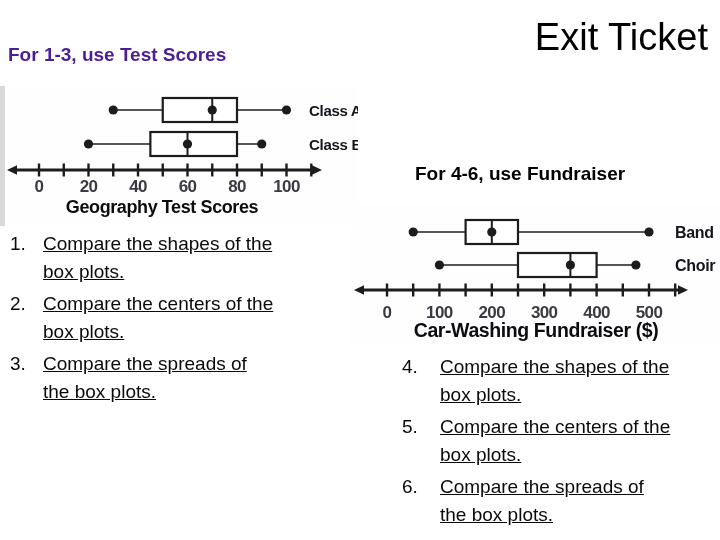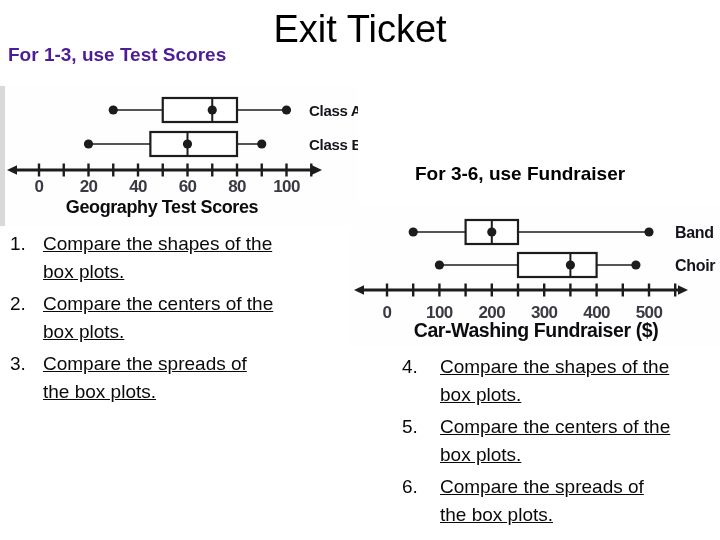--- a/index.html
+++ b/index.html
@@ -1,18 +1,18 @@
 <!DOCTYPE html>
 <html><head>
 <meta charset="utf-8">
 <style>
   html,body{margin:0;padding:0;background:#fff;}
   .slide{position:relative;width:720px;height:540px;background:#ffffff;overflow:hidden;
          font-family:"Liberation Sans",sans-serif;color:#0a0a0a;}
-  .title{position:absolute;left:0;right:0;top:2px;margin:4px;text-align:center;
+  .title{position:absolute;left:0;right:0;top:2px;margin:12px;text-align:right;
          font-size:38px;line-height:46px;font-weight:400;color:#000;}
   .lhead{position:absolute;left:8px;top:44px;font-size:19px;font-weight:bold;color:#4c1d95;}
   .rhead{position:absolute;left:415px;top:163px;font-size:19px;font-weight:bold;color:#000;}
   .fig{position:absolute;margin:0;padding:0;overflow:hidden;background:#fefefe;}
   #fig1{left:0;top:86px;width:358px;height:140px;}
   #fig2{left:350px;top:204px;width:372px;height:142px;}
   .qlist{position:absolute;list-style:none;margin:0;padding:0;font-size:19px;line-height:28px;}
   .qleft{left:10px;top:230px;width:312px;}
   .qright{left:402px;top:353px;width:318px;}
   .qlist li{position:relative;margin:0 0 4px 0;}
@@ -70,21 +70,21 @@
         <rect x="150.375" y="46" width="86.625" height="24" fill="#ffffff" stroke="#1c1c1c" stroke-width="2.2"></rect>
         <line x1="187.5" y1="46" x2="187.5" y2="70" stroke="#1c1c1c" stroke-width="2"></line>
         <circle cx="88.5" cy="58" r="4.6" fill="#1c1c1c"></circle>
         <circle cx="187.5" cy="58" r="4.6" fill="#1c1c1c"></circle>
         <circle cx="261.75" cy="58" r="4.6" fill="#1c1c1c"></circle>
         <text x="309" y="63.5" class="sname" font-size="15">Class B</text>
         <text x="162" y="127" text-anchor="middle" class="ftitle" font-size="18">Geography Test Scores</text>
       </svg>
   </figure>
 
-  <div class="rhead">For 3-6, use Fundraiser</div>
+  <div class="rhead">For 4-6, use Fundraiser</div>
 
   <figure id="fig2" class="fig">
     <svg width="372" height="142">
         <line x1="10" y1="86" x2="332" y2="86" stroke="#1c1c1c" stroke-width="2.8"></line>
         <polygon points="4,86 14,81.2 14,90.8" fill="#1c1c1c"></polygon>
         <polygon points="338,86 328,81.2 328,90.8" fill="#1c1c1c"></polygon>
         <line x1="37" y1="79.5" x2="37" y2="92.5" stroke="#1c1c1c" stroke-width="2.4"></line>
         <line x1="63.2" y1="79.5" x2="63.2" y2="92.5" stroke="#1c1c1c" stroke-width="2.4"></line>
         <line x1="89.4" y1="79.5" x2="89.4" y2="92.5" stroke="#1c1c1c" stroke-width="2.4"></line>
         <line x1="115.60000000000001" y1="79.5" x2="115.60000000000001" y2="92.5" stroke="#1c1c1c" stroke-width="2.4"></line>

